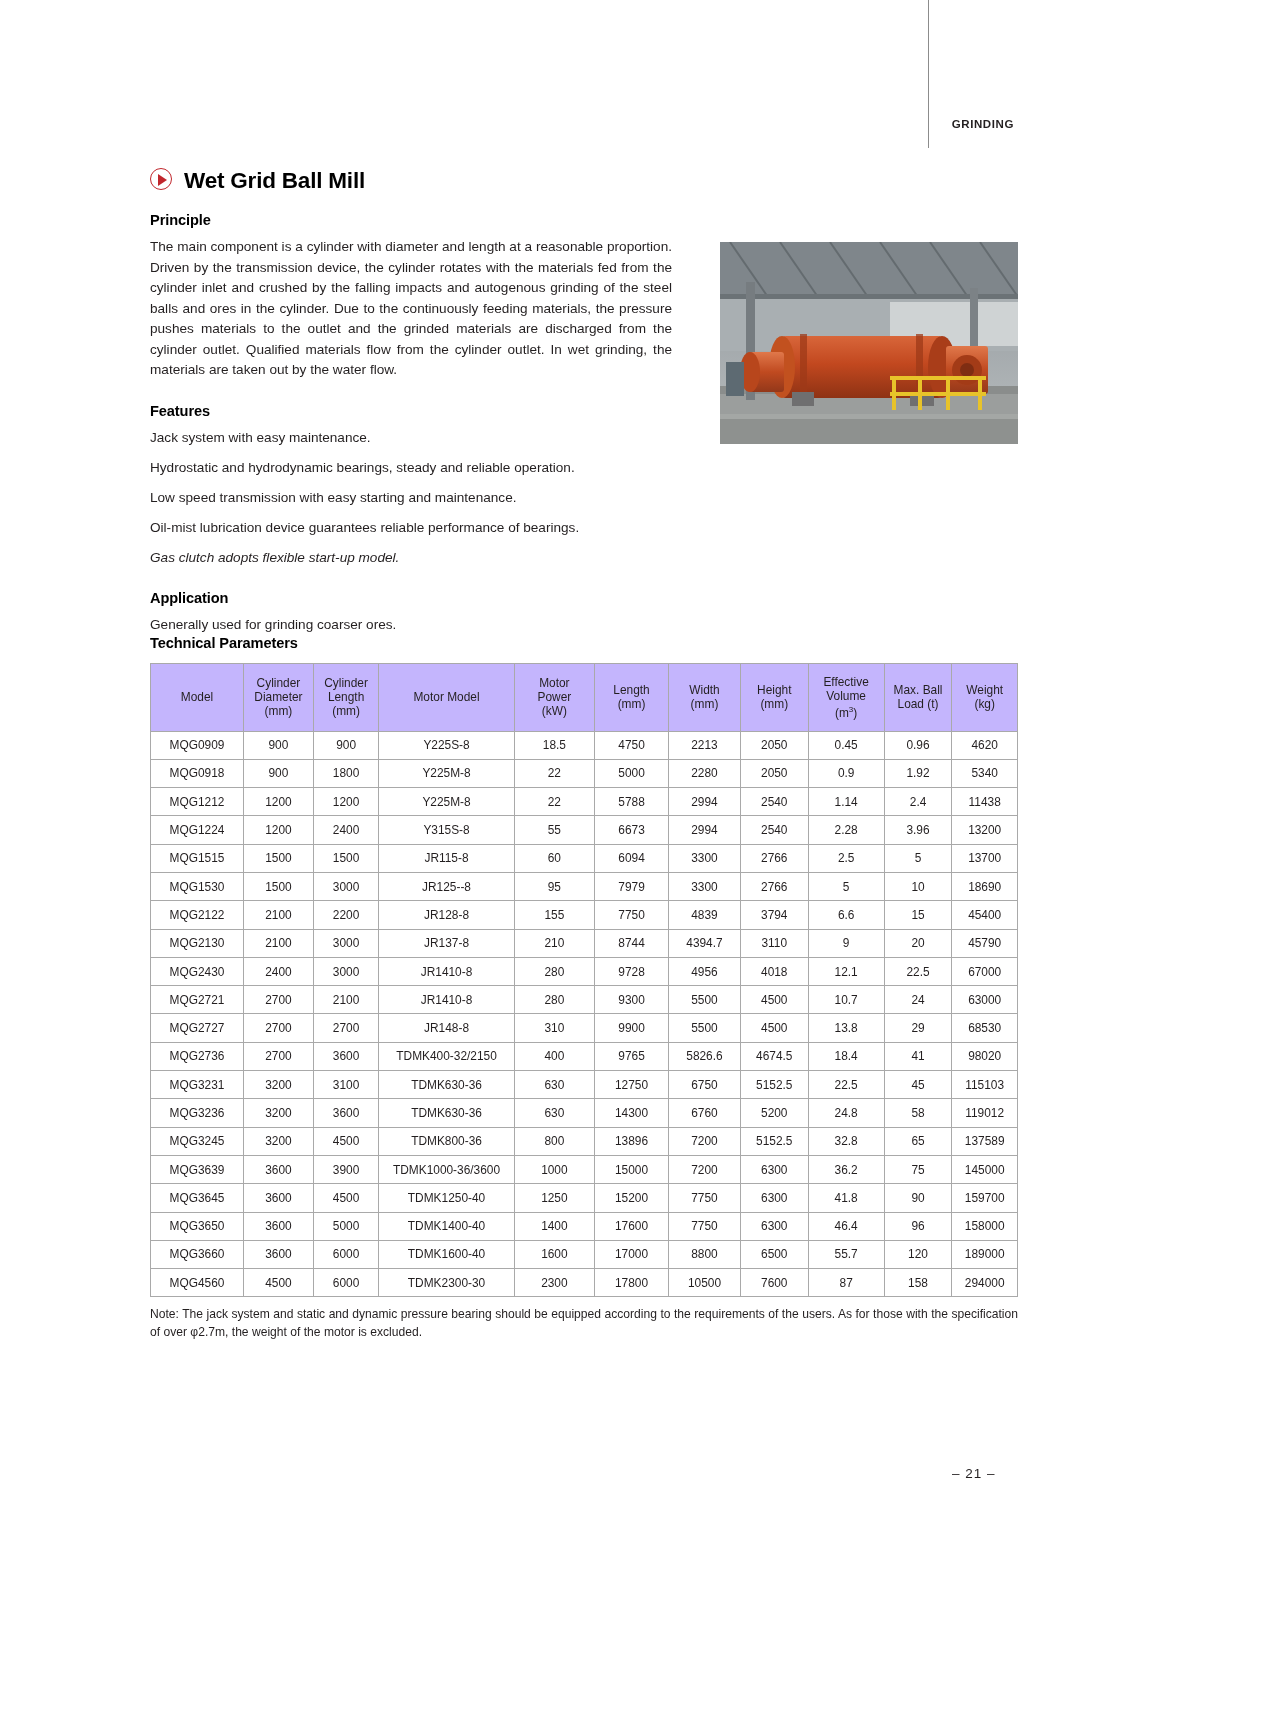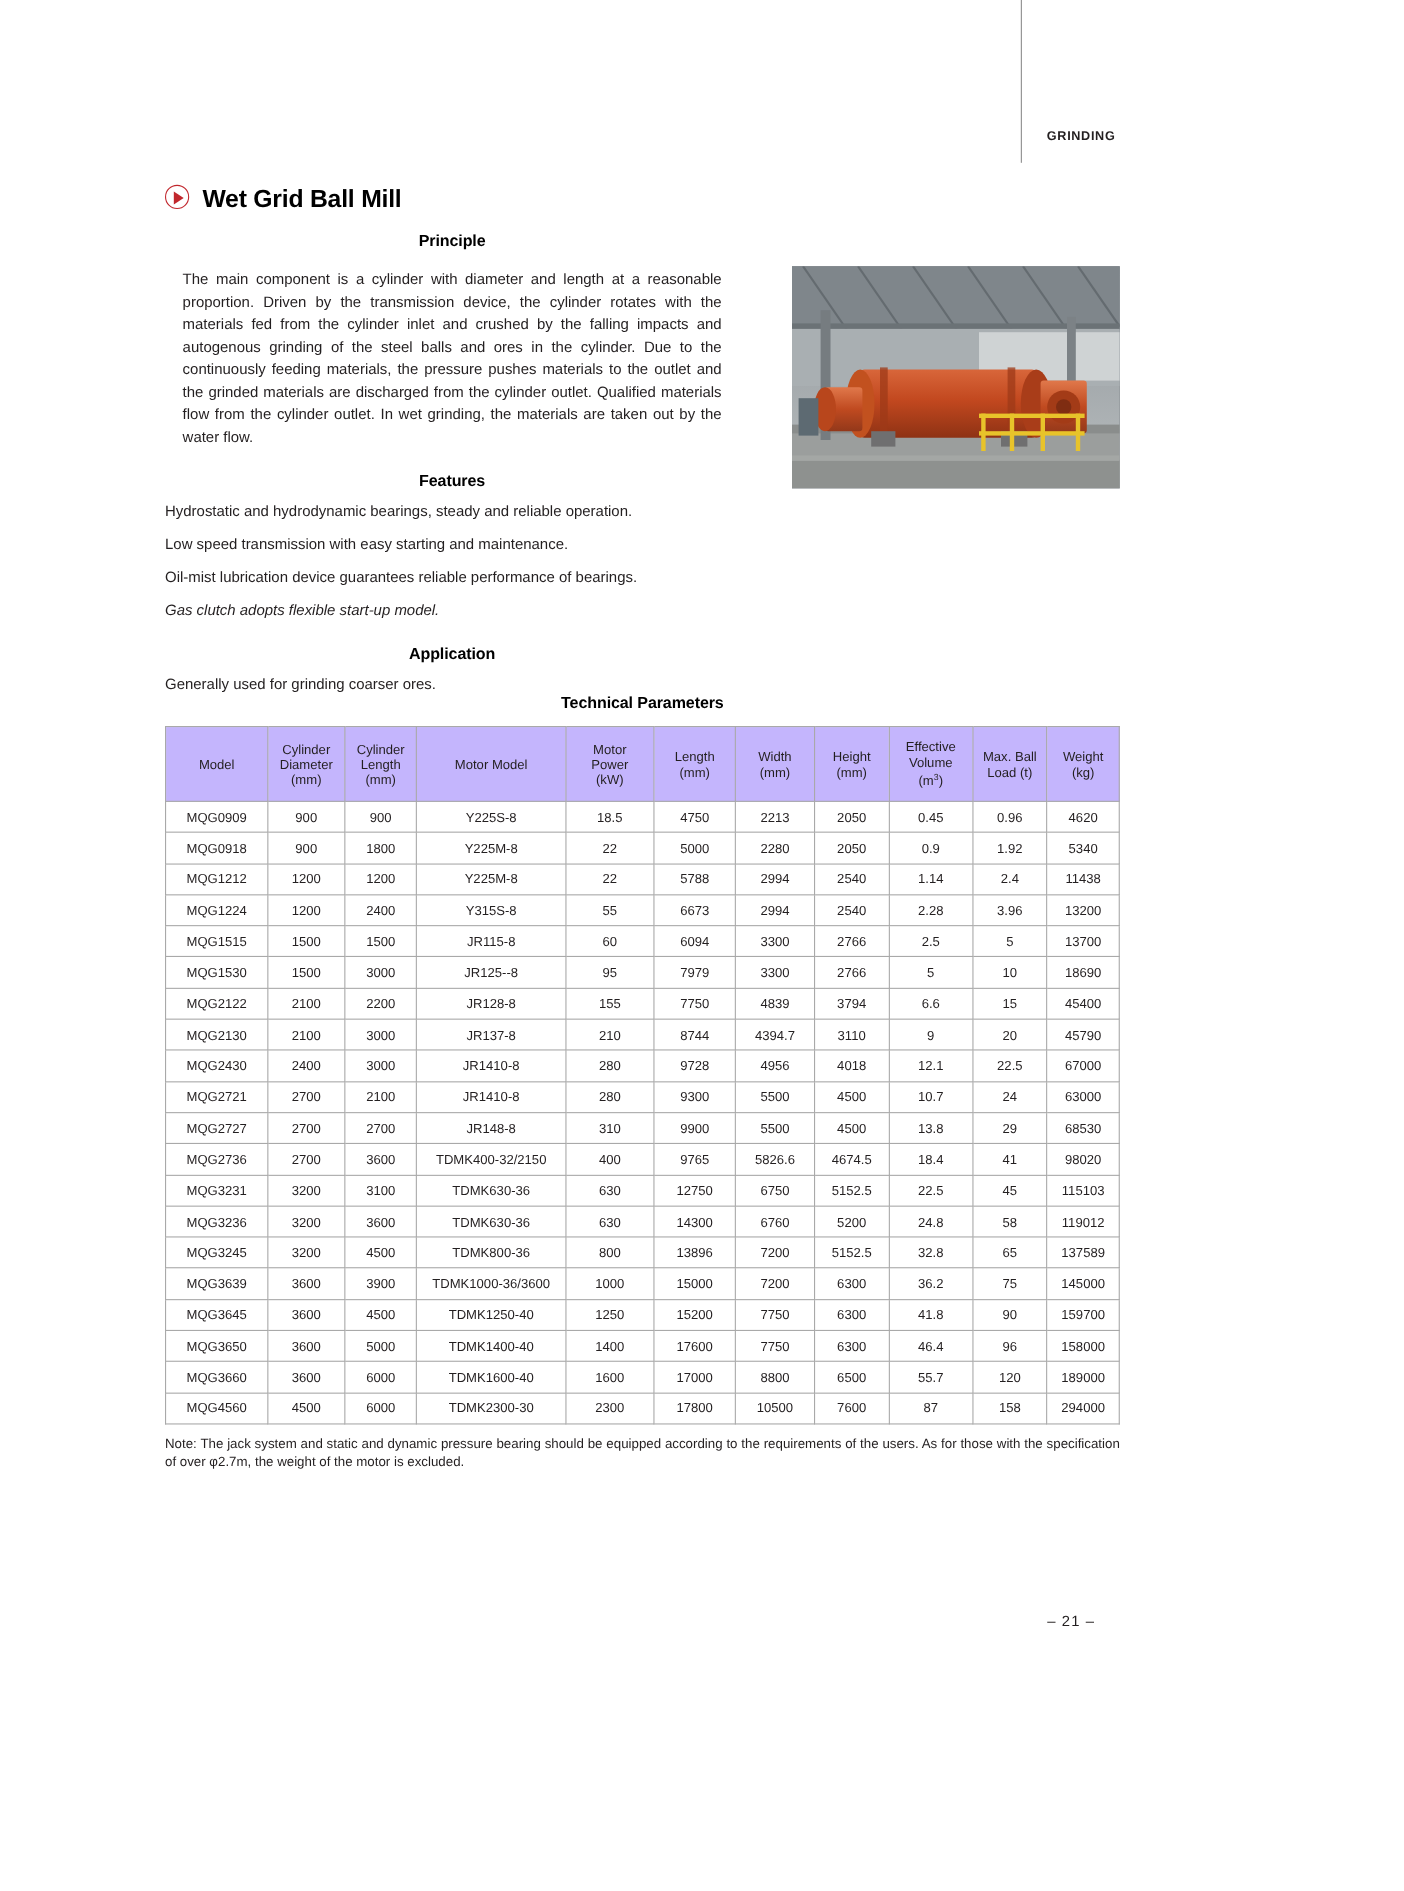--- a/index.html
+++ b/index.html
@@ -74,32 +74,31 @@
     color: #000;
   }
 
   
   .sub-head {
     font-size: 14.6px;
     font-weight: bold;
     color: #000;
     margin: 0 0 9px 0;
     letter-spacing: -0.1px;
-    text-align: center;
   }
   .sub-head.spaced { margin-top: 22px; }
 
   .body-col {
     width: 522px;
   }
   .para {
     font-size: 13.6px;
     line-height: 20.5px;
     text-align: justify;
-    margin: 16px;
+    margin: 0;
     color: #231f20;
   }
   .feature-line {
     font-size: 13.6px;
     line-height: 20px;
     margin: 0 0 10px 0;
     color: #231f20;
   }
   .feature-line:last-child { margin-bottom: 0; font-style: italic; }
 
@@ -256,20 +255,21 @@
       <rect x="0" y="172" width="298" height="5" fill="#a4a7a5"></rect>
     </svg>
   </div>
 
   <div class="body-col">
     <div class="sub-head">Principle</div>
     <p class="para">The main component is a cylinder with diameter and length at a reasonable proportion. Driven by the transmission device, the cylinder rotates with the materials fed from the cylinder inlet and crushed by the falling impacts and autogenous grinding of the steel balls and ores in the cylinder. Due to the continuously feeding materials, the pressure pushes materials to the outlet and the grinded materials are discharged from the cylinder outlet. Qualified materials flow from the cylinder outlet. In wet grinding, the materials are taken out by the water flow.</p>
 
     <div class="sub-head spaced">Features</div>
     <div>
+      <p class="feature-line">Jack system with easy maintenance.</p>
       <p class="feature-line">Hydrostatic and hydrodynamic bearings, steady and reliable operation.</p>
       <p class="feature-line">Low speed transmission with easy starting and maintenance.</p>
       <p class="feature-line">Oil-mist lubrication device guarantees reliable performance of bearings.</p>
       <p class="feature-line">Gas clutch adopts flexible start-up model.</p>
     </div>
 
     <div class="sub-head spaced">Application</div>
     <p class="app-line">Generally used for grinding coarser ores.</p>
   </div>
 

